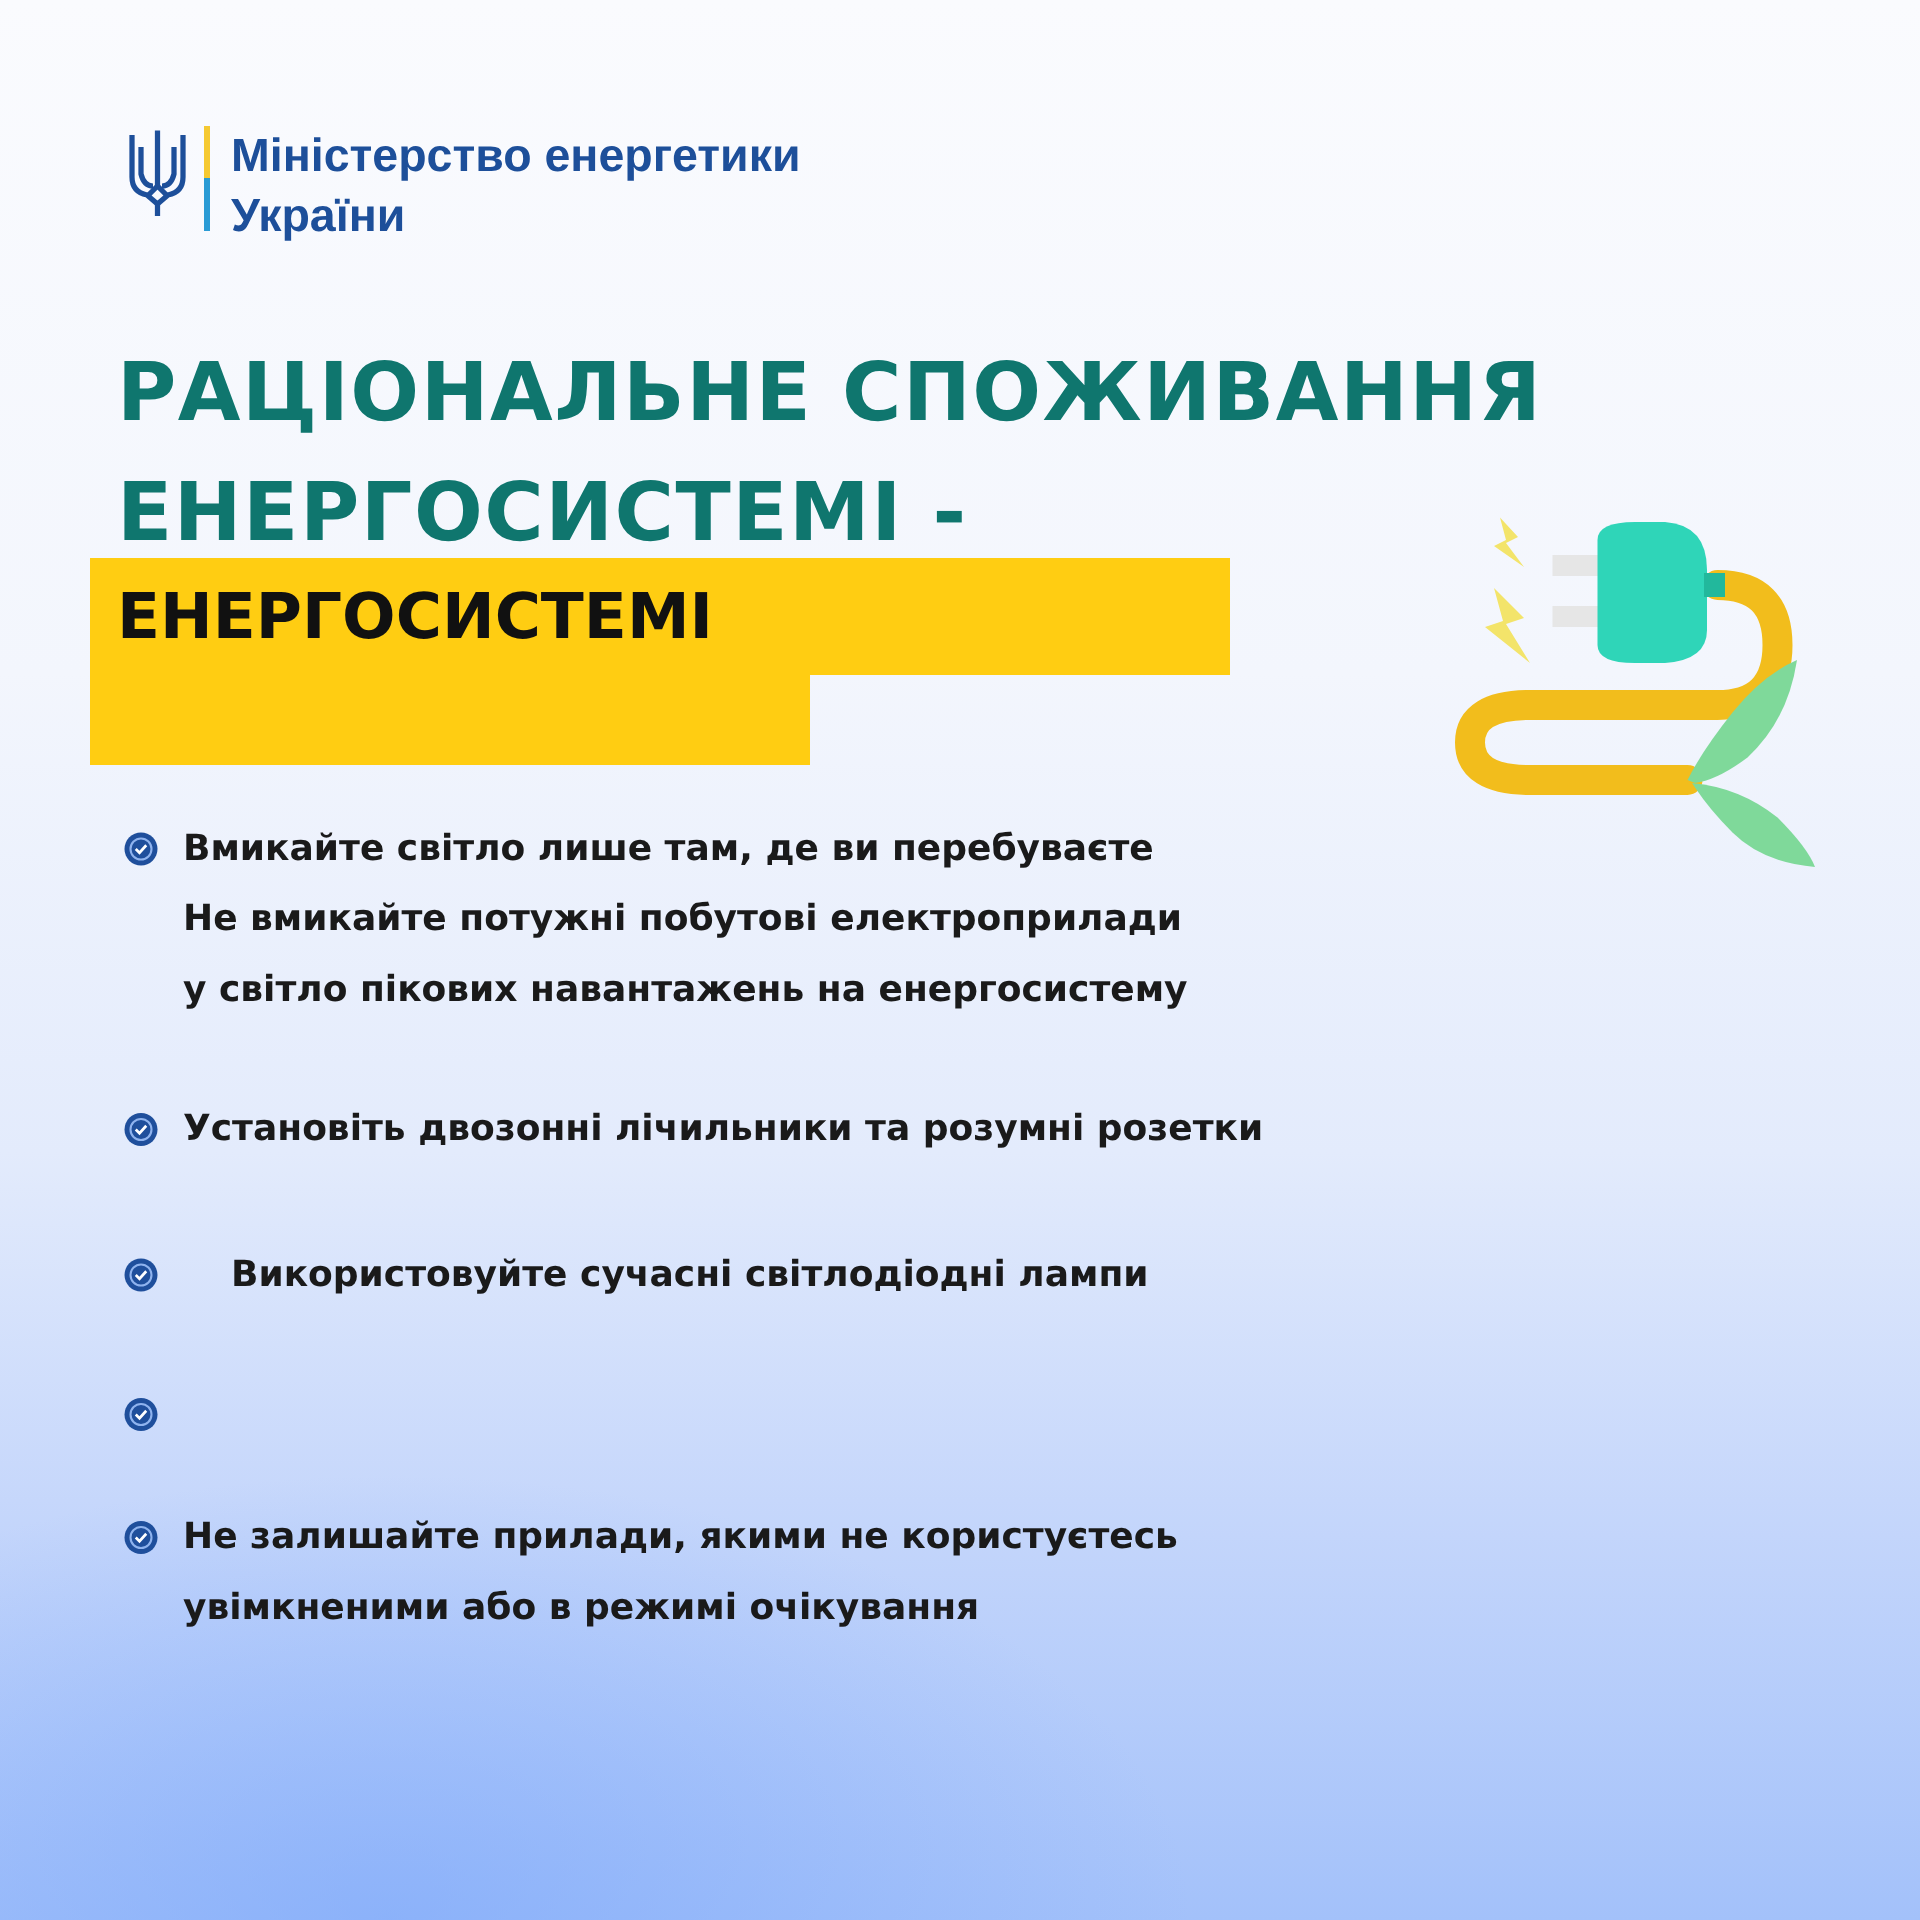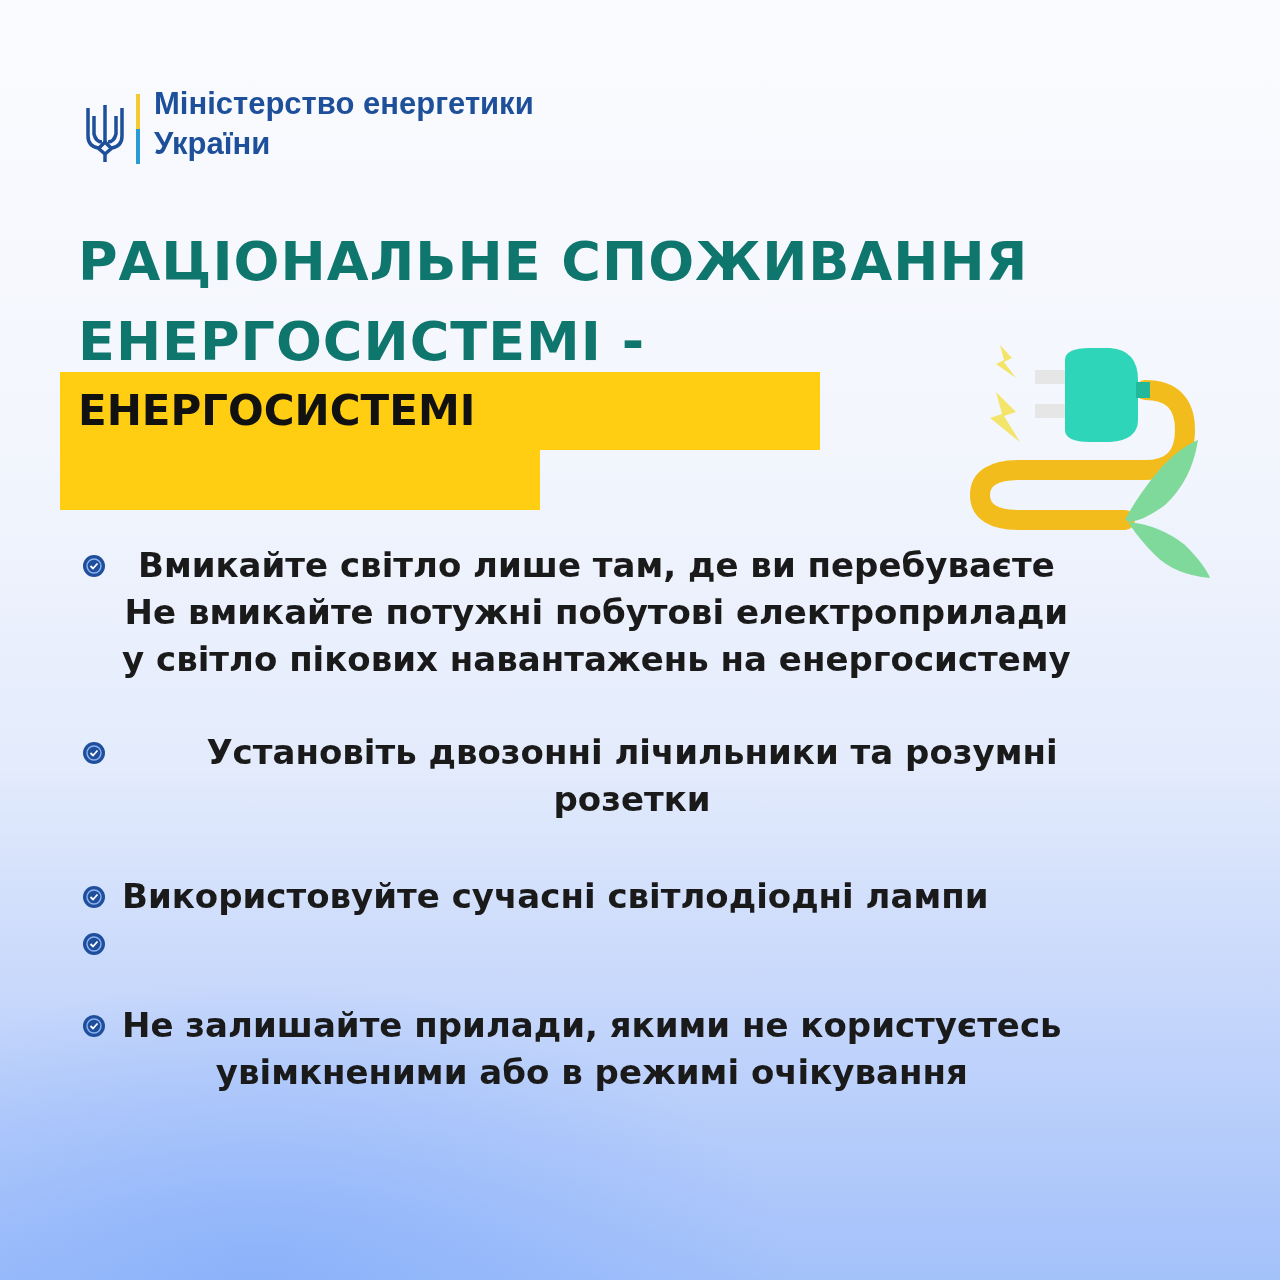--- a/index.html
+++ b/index.html
@@ -6,40 +6,40 @@
   body {
     width:1280px; height:1280px; overflow:hidden; position:relative;
     font-family: "DejaVu Sans", sans-serif;
     background: linear-gradient(180deg, #fafbfe 0%, #f3f6fd 35%, #e3ebfc 60%, #c3d5fb 80%, #a3c1fa 100%);
   }
   .glow {
     position:absolute; left:-100px; bottom:-200px; width:900px; height:500px;
     background: radial-gradient(ellipse at 40% 60%, rgba(120,165,250,0.55) 0%, rgba(120,165,250,0) 70%);
     pointer-events:none;
   }
-  .logo { position:absolute; left:84px; top:84px; display:flex; align-items:flex-end; }
+  .logo { position:absolute; left:84px; top:84px; display:flex; align-items:flex-start; }
   .trident { width:42px; height:62px; }
   .vbar { width:4px; height:70px; margin-left:10px; margin-right:14px;
     background: linear-gradient(180deg, #f5c932 0 50%, #2a9bd5 50% 100%); }
   .logo-text { color:#1d4f9a; font-size:31px; font-weight:600; line-height:40px;
     font-family: "Liberation Sans", sans-serif; font-weight:bold; }
   .title { position:absolute; left:78px; top:222px; color:#0f766e;
     font-family: "DejaVu Sans", sans-serif; font-weight:bold; font-size:54px;
     line-height:80px; letter-spacing:1px; }
   .hl { position:absolute; left:60px; background:#ffcd12; }
   .hl1 { top:372px; width:760px; height:78px; }
   .hl2 { top:448px; width:480px; height:62px; }
   .subtitle { position:absolute; left:78px; top:374px; color:#111; font-weight:bold;
     font-family:"DejaVu Sans", sans-serif; font-size:42px; line-height:78px; }
   .illus { position:absolute; left:960px; top:320px; width:260px; height:260px; }
   .list { position:absolute; left:82px; top:542px; width:1060px; }
   .item { display:flex; align-items:flex-start; }
   .check { width:24px; height:24px; flex:0 0 24px; margin-top:12px; margin-right:16px; }
-  .item-text { font-family:"DejaVu Sans", sans-serif; font-size:34px; font-weight:bold;
-    color:#1a1a1a; line-height:47px;text-align:center; }
+  .item-text { font-family:"DejaVu Sans", sans-serif; font-size:24px; font-weight:bold;
+    color:#1a1a1a; line-height:47px; }
   .item-text span { display:block; }
 </style>
 </head>
 <body>
 
 <div class="glow"></div>
 
 <div class="logo">
   <svg class="trident" viewBox="0 0 42 62">
     <g fill="none" stroke="#1d4f9a" stroke-width="3.5" stroke-linejoin="round">
@@ -97,21 +97,21 @@
   <div class="item" style="margin-bottom:50px;">
     <svg class="check" viewBox="0 0 24 24">
         <circle cx="12" cy="12" r="11" fill="#1f4f9c"></circle>
         <circle cx="12" cy="12" r="7" fill="none" stroke="#8fb3ee" stroke-width="1.4"></circle>
         <path d="M8.5 12 L11 14.5 L15.5 9.5" fill="none" stroke="#fff" stroke-width="1.8"></path>
       </svg>
     <div class="item-text">
         <span>Установіть двозонні лічильники та розумні розетки</span>
       </div>
   </div>
-  <div class="item" style="">
+  <div class="item" style="margin-bottom:46px;gap:32px;">
     <svg class="check" viewBox="0 0 24 24">
         <circle cx="12" cy="12" r="11" fill="#1f4f9c"></circle>
         <circle cx="12" cy="12" r="7" fill="none" stroke="#8fb3ee" stroke-width="1.4"></circle>
         <path d="M8.5 12 L11 14.5 L15.5 9.5" fill="none" stroke="#fff" stroke-width="1.8"></path>
       </svg>
     <div class="item-text">
         <span>Використовуйте сучасні світлодіодні лампи</span>
       </div>
   </div>
   <div class="item" style="margin-bottom:46px;">

